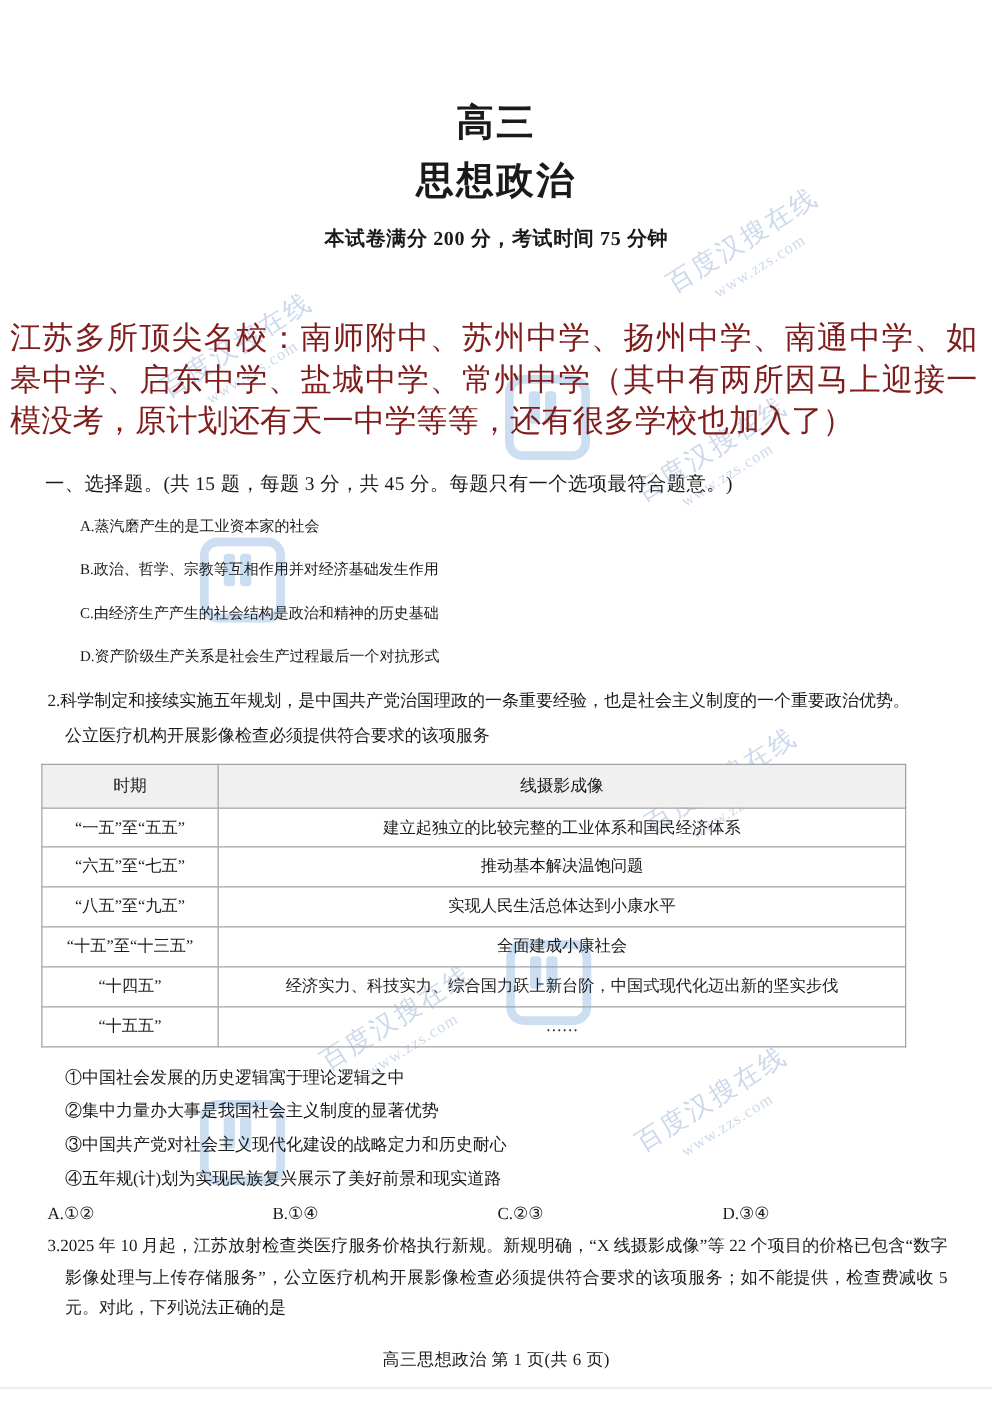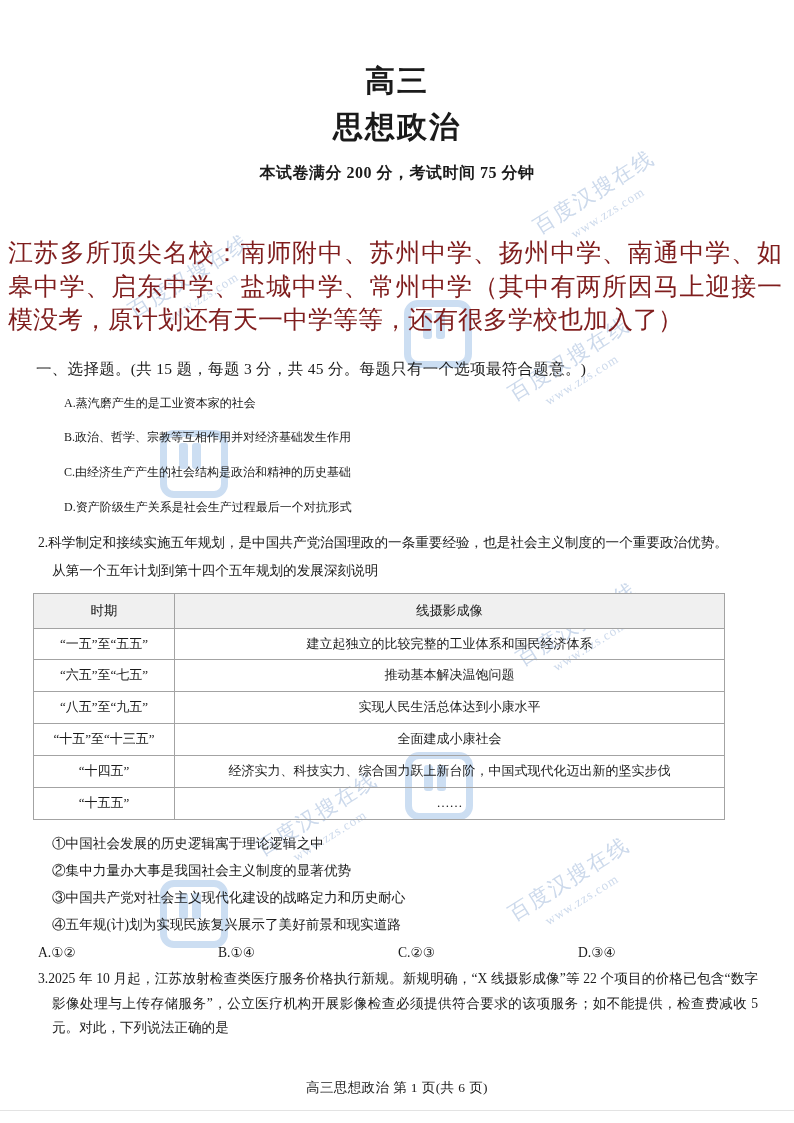--- a/index.html
+++ b/index.html
@@ -72,21 +72,21 @@
     border-radius: 3px;
   }
 
   
   .doc-title {
     text-align: center;
     font-weight: bold;
     font-size: 30px;
     letter-spacing: 2px;
     margin: 0;
-    padding-top: 62px;
+    padding-top: 80px;
     line-height: 1.25;
     position: relative;
     z-index: 10;
   }
   .doc-subtitle {
     text-align: center;
     font-weight: bold;
     font-size: 30px;
     letter-spacing: 2px;
     margin: 0;
@@ -255,21 +255,21 @@
     <div class="section-head">一、选择题。(共 15 题，每题 3 分，共 45 分。每题只有一个选项最符合题意。)</div>
 
     <div class="opt">A.蒸汽磨产生的是工业资本家的社会</div>
     <div class="opt">B.政治、哲学、宗教等互相作用并对经济基础发生作用</div>
     <div class="opt">C.由经济生产产生的社会结构是政治和精神的历史基础</div>
     <div class="opt">D.资产阶级生产关系是社会生产过程最后一个对抗形式</div>
 
     <div class="q q-num-block" style="margin-top:6px;">
       <span>2.</span><span>科学制定和接续实施五年规划，是中国共产党治国理政的一条重要经验，也是社会主义制度的一个重要政治优势。</span>
     </div>
-    <div class="q" style="padding-left:28px;">从第一个五年计划到第十四个五年规划的发展深刻说明</div>
+    <div class="q" style="padding-left:28px;">公立医疗机构开展影像检查必须提供符合要求的该项服务</div>
   </div>
 
   <div class="tbl-wrap">
     <table class="data">
       <colgroup>
           <col class="c1">
           <col class="c2">
         </colgroup>
       <thead>
         <tr>

